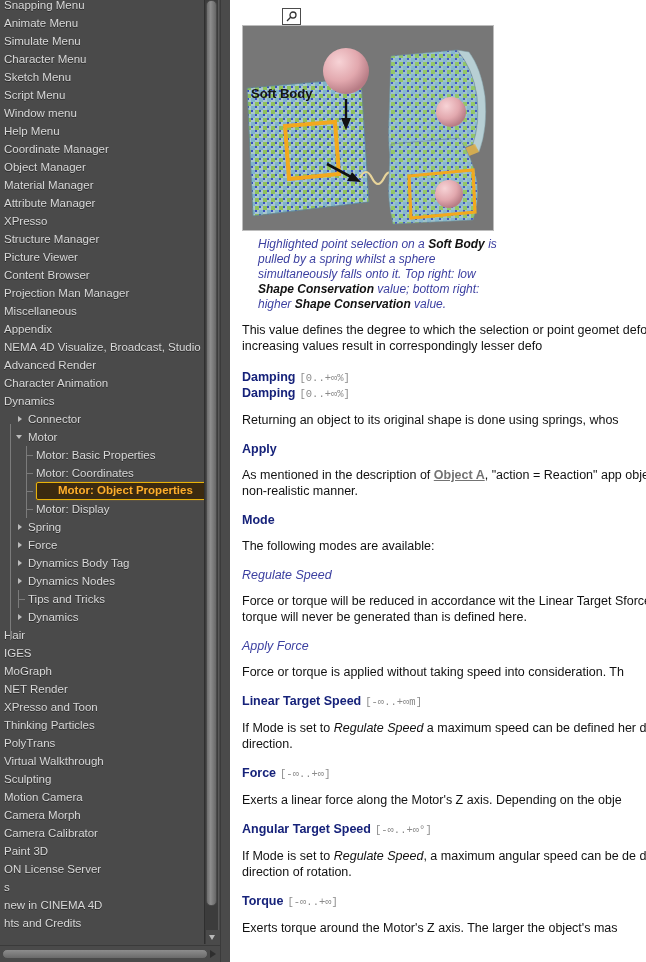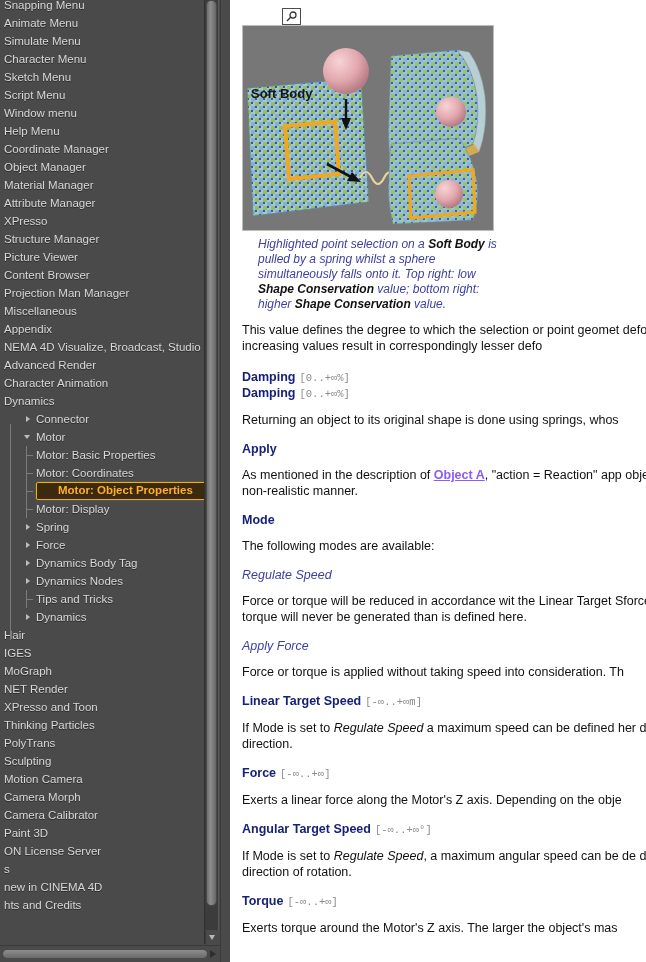--- a/index.html
+++ b/index.html
@@ -50,21 +50,21 @@
     line-height:15px;
     height:16px;
     margin-top:0px;
     color:#ffae2b;
     font-weight:bold;
     text-shadow:none;
     box-shadow:0 0 2px rgba(255,170,40,.35);
   }
   
   .d0{padding-left:4px;}
-  .d1{padding-left:36px;}
+  .d1{padding-left:20px;margin-left:8px;}
   .d2{padding-left:36px;}
 
   .twisty{
     display:inline-block;
     width:10px;height:18px;
     vertical-align:top;
     position:relative;
     margin-left:-12px;
     margin-right:2px;
   }
@@ -238,21 +238,21 @@
     margin-left:4px;
   }
   h4.sub{
     margin:14px 0 0 4px;
     font-size:12.5px;
     font-weight:normal;
     font-style:italic;
     color:#3b3fa0;
     line-height:15px;
   }
-  .lnk{color:#8b5cf6;font-weight:bold;text-decoration:underline;}
+  .lnk{color:#737373;font-weight:bold;text-decoration:underline;}
   .bi{font-weight:normal;}
   .it{font-style:italic;}
 </style>
 </head>
 <body>
 
 <div class="app">
 
   <div class="sidebar">
     <div class="tree" id="tree" style="margin-top: -4px;">
@@ -291,20 +291,21 @@
         <div class="tree-item d1"><span class="twisty closed"></span><span class="lbl">Dynamics Nodes</span></div>
         <div class="tree-item d1"><span class="leafline"></span><span class="lbl">Tips and Tricks</span></div>
         <div class="tree-item d1"><span class="twisty closed"></span><span class="lbl">Dynamics</span></div>
         <div class="tree-item d0"><span class="lbl">Hair</span></div>
         <div class="tree-item d0"><span class="lbl">IGES</span></div>
         <div class="tree-item d0"><span class="lbl">MoGraph</span></div>
         <div class="tree-item d0"><span class="lbl">NET Render</span></div>
         <div class="tree-item d0"><span class="lbl">XPresso and Toon</span></div>
         <div class="tree-item d0"><span class="lbl">Thinking Particles</span></div>
         <div class="tree-item d0"><span class="lbl">PolyTrans</span></div>
+        <div class="tree-item d0"><span class="lbl">Virtual Walkthrough</span></div>
         <div class="tree-item d0"><span class="lbl">Sculpting</span></div>
         <div class="tree-item d0"><span class="lbl">Motion Camera</span></div>
         <div class="tree-item d0"><span class="lbl">Camera Morph</span></div>
         <div class="tree-item d0"><span class="lbl">Camera Calibrator</span></div>
         <div class="tree-item d0"><span class="lbl">Paint 3D</span></div>
         <div class="tree-item d0"><span class="lbl">ON License Server</span></div>
         <div class="tree-item d0"><span class="lbl">s</span></div>
         <div class="tree-item d0"><span class="lbl">new in CINEMA 4D</span></div>
         <div class="tree-item d0"><span class="lbl">hts and Credits</span></div>
         <div class="vrail" style="top: 428px; height: 216px;"></div>

